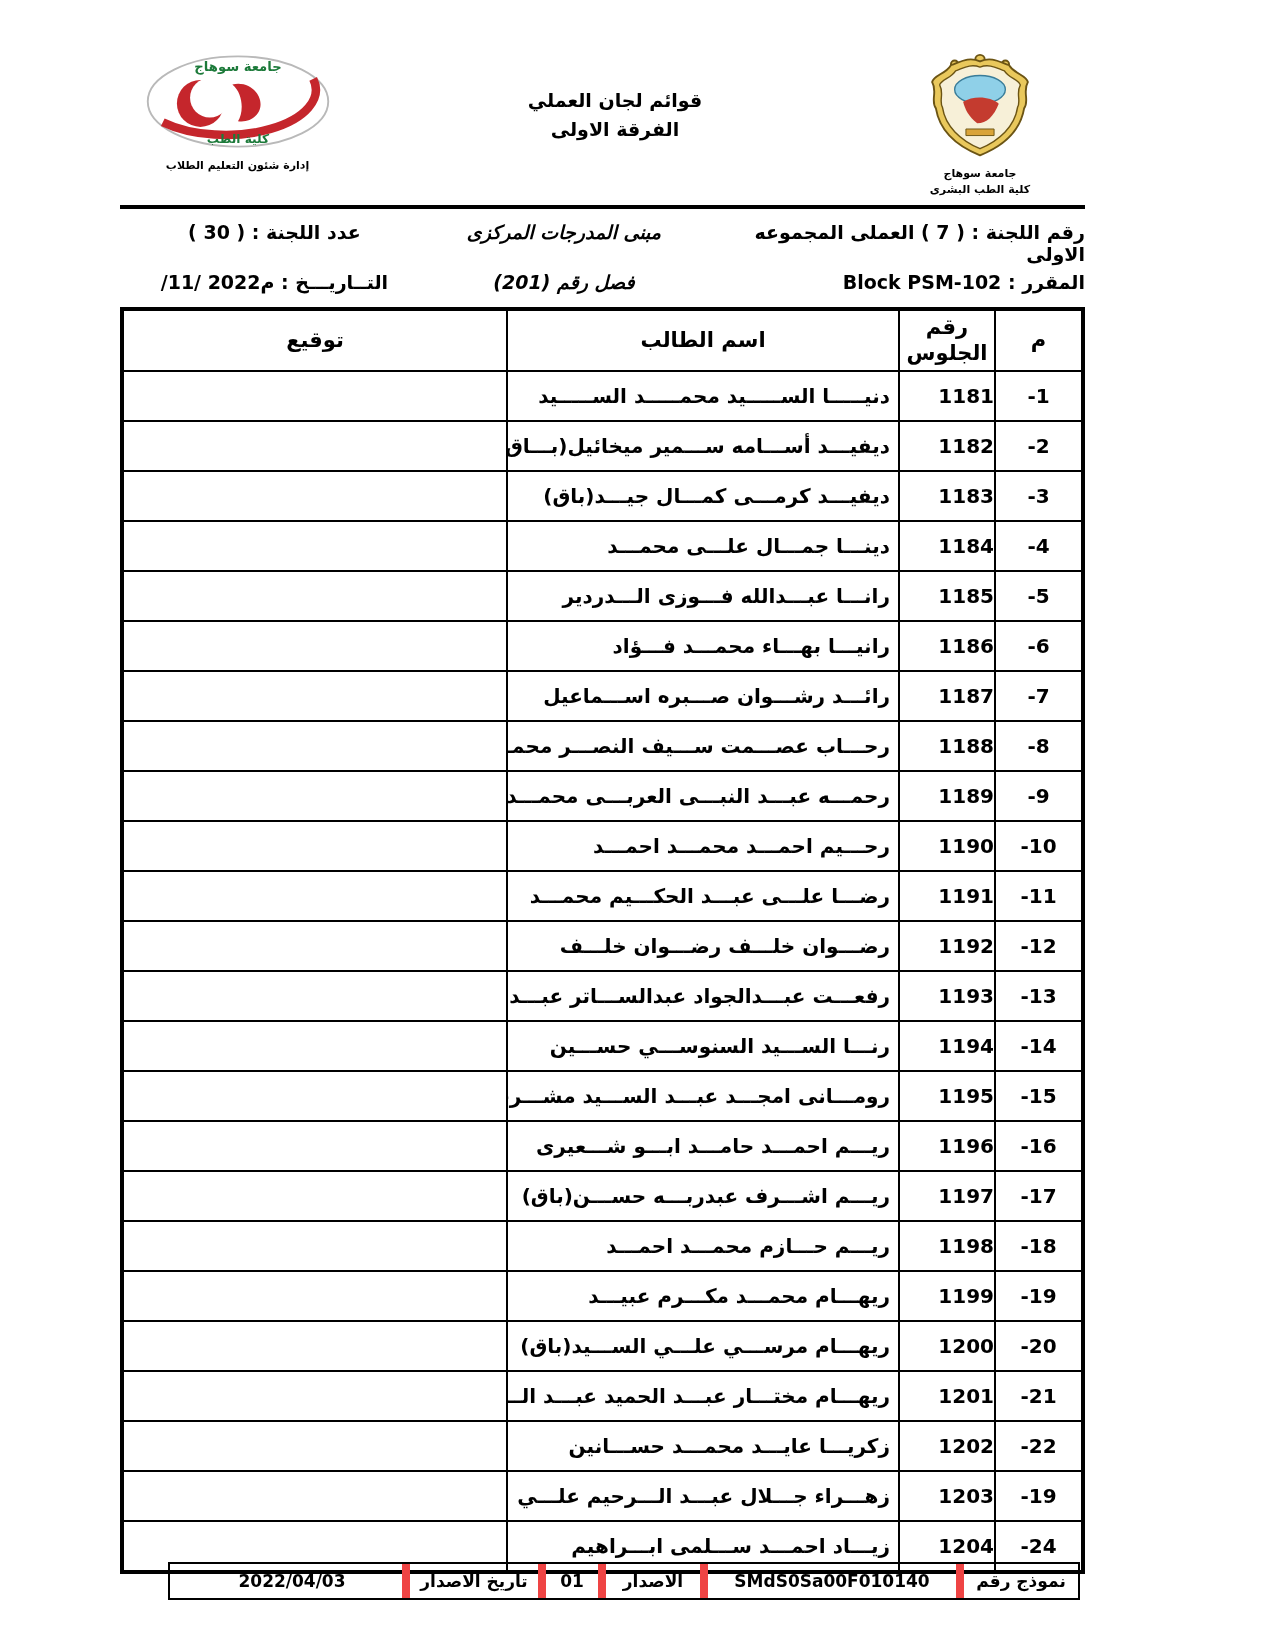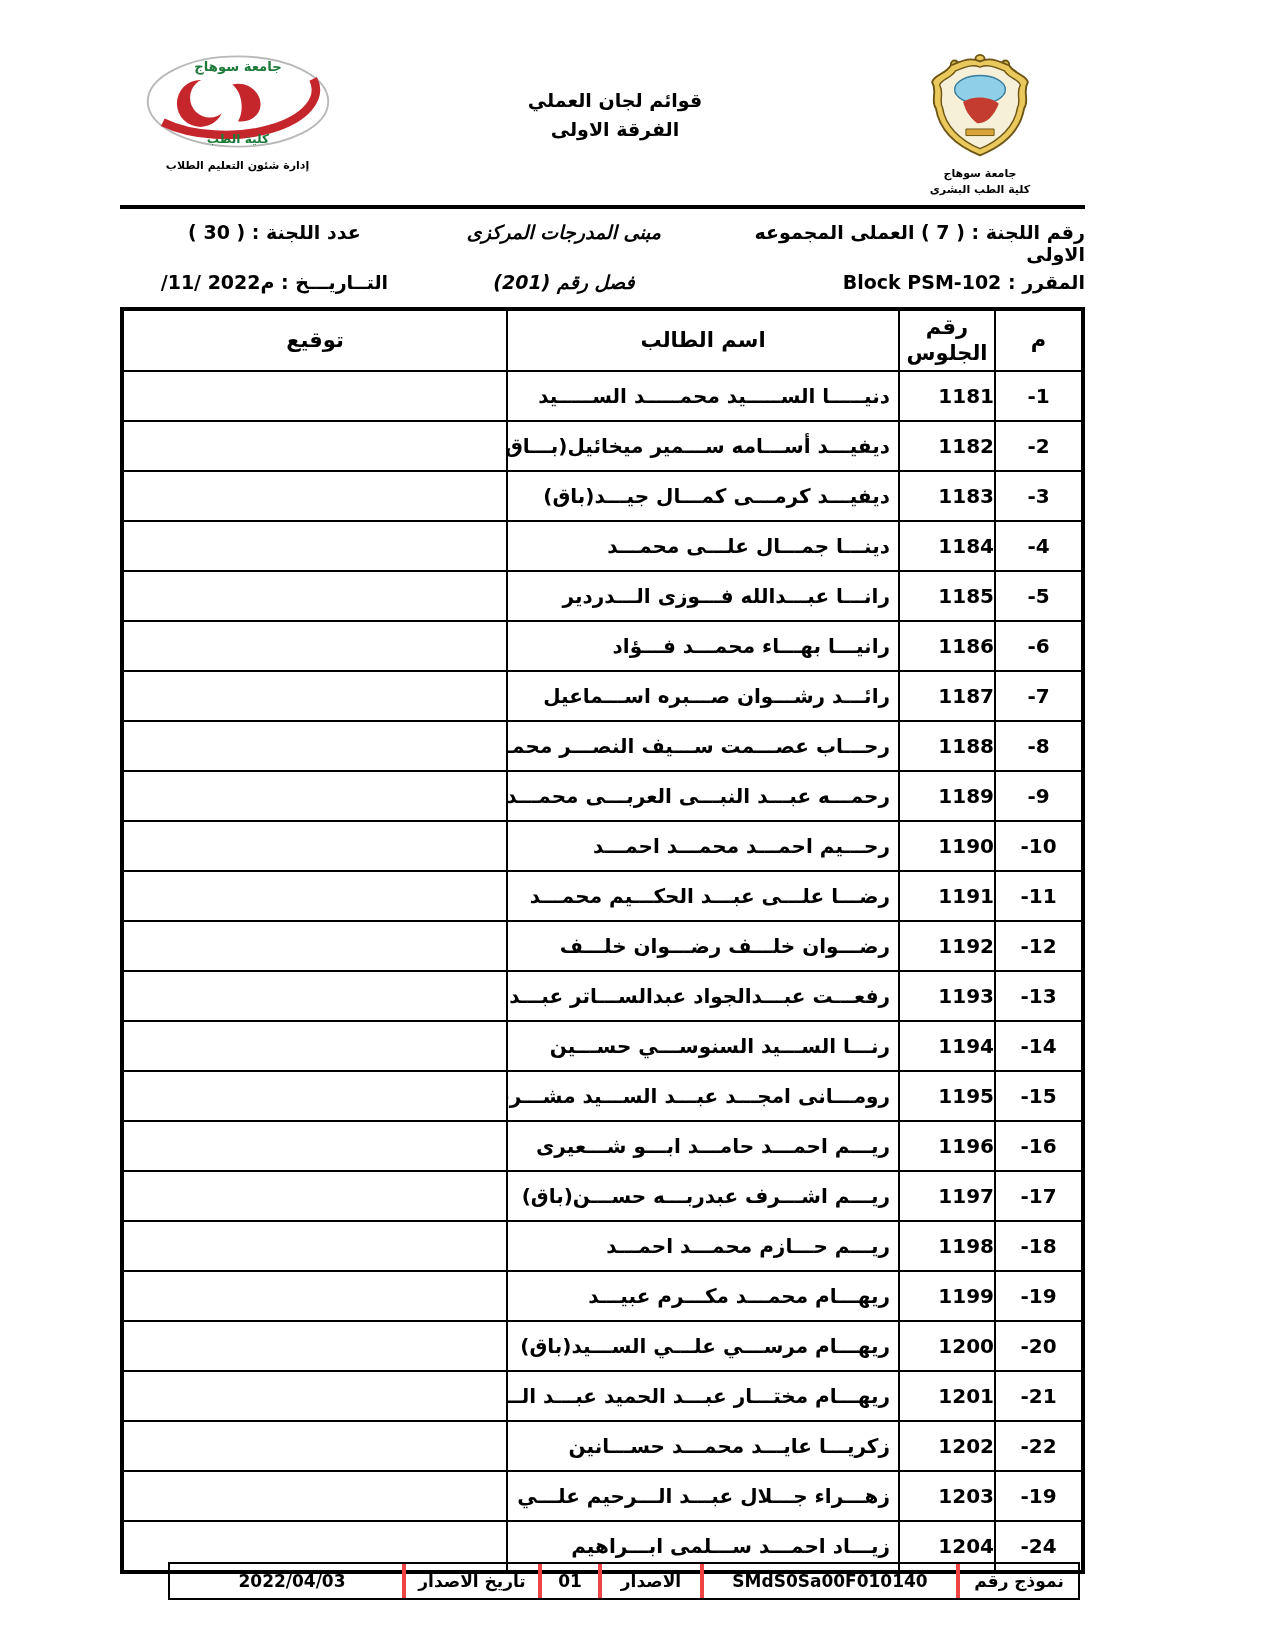--- a/index.html
+++ b/index.html
@@ -41,21 +41,21 @@
   td.col-num  { text-align:center; direction:ltr; }
   td.col-seat { text-align:right;margin-left:34px; }
   td.col-name { text-align:right; padding:12px 8px; white-space:nowrap; overflow:hidden; }
   
   .footer {
     position:absolute; bottom:50px; right:195px;
     display:flex; direction:rtl;
     border:2px solid #000; width:912px; height:38px;
     font-size:17px;
   }
-  .fcell { border-left:4px solid #ef4444; display:flex; align-items:center; justify-content:center; }
+  .fcell { border-left:8px solid #ef4444; display:flex; align-items:center; justify-content:center; }
   .fcell:last-child { border-left:none; }
   .fc-form  { width:122px; }
   .fc-code  { width:256px; direction:ltr; }
   .fc-issue { width:102px; }
   .fc-issueval { width:60px; }
   .fc-datelabel { width:136px; }
   .fc-dateval { width:220px; direction:ltr; }
 </style>
 </head>
 <body>

